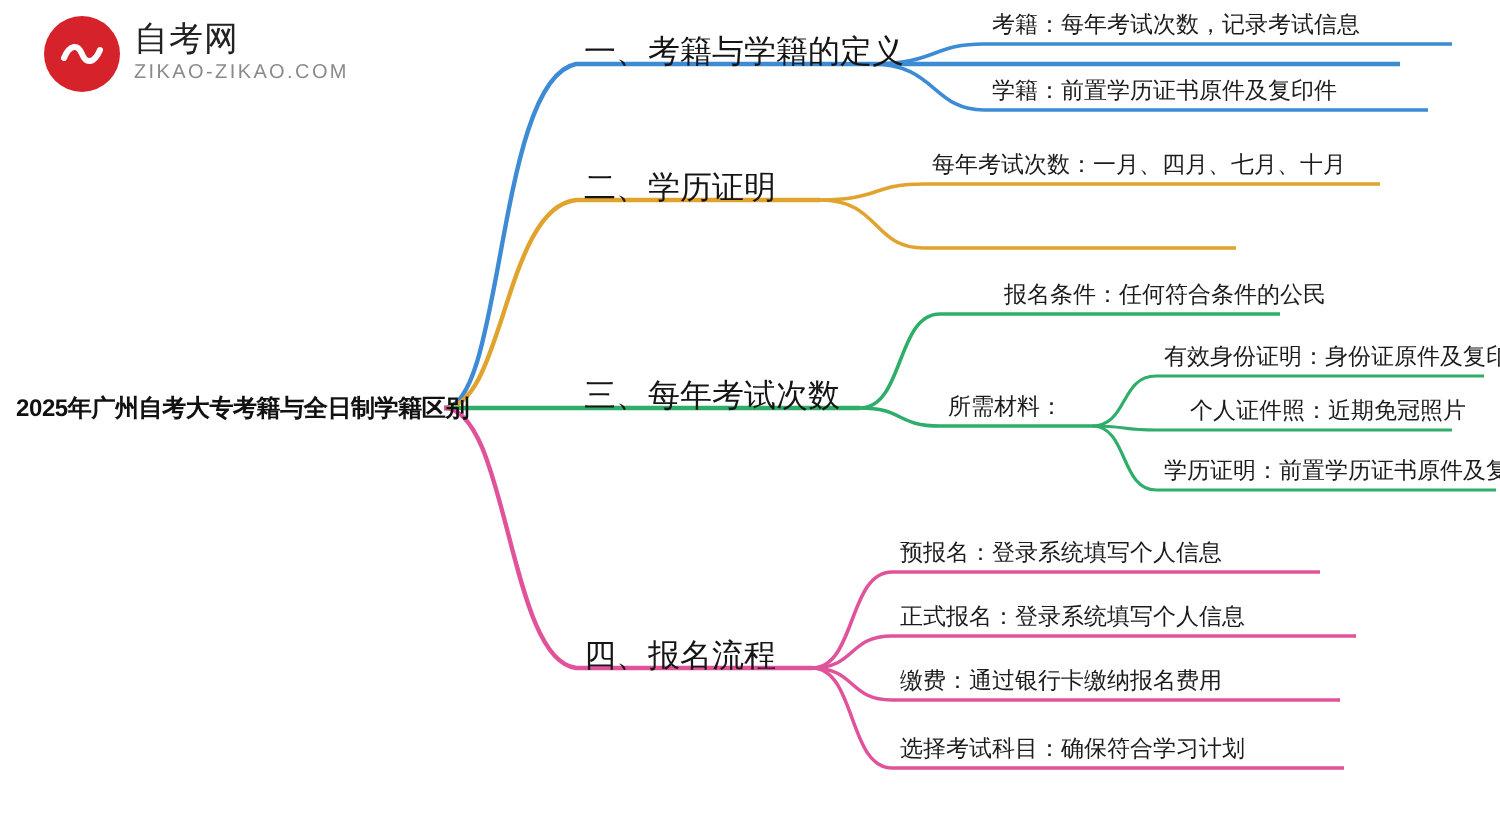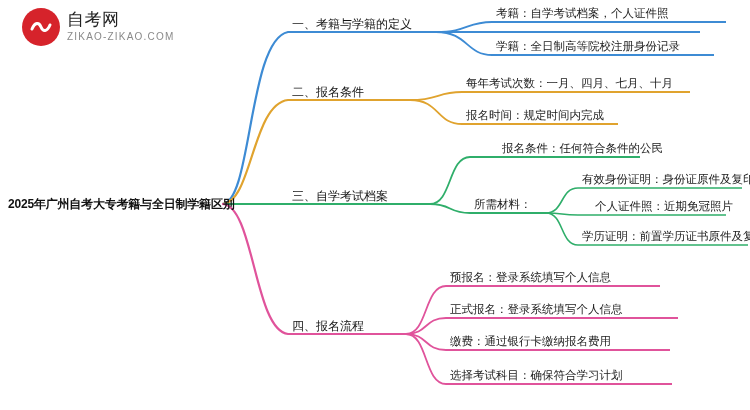--- a/index.html
+++ b/index.html
@@ -67,21 +67,21 @@
     color: #1c1c1c;
     line-height: 1.2;
   }
   .root-node {
     font-size: 12px;
     color: #111;
     font-weight: bold;
     letter-spacing: -0.2px;
   }
   .branch-label {
-    font-size: 12px;
+    font-size: 16px;
     color: #151515;
     padding-bottom: 3px;
   }
   .leaf-label {
     font-size: 11.5px;
     color: #1c1c1c;
     padding-bottom: 3px;
   }
 </style>
 </head>
@@ -122,28 +122,27 @@
     </div>
     <div class="logo-text">
       <span class="logo-title">自考网</span>
       <span class="logo-sub">ZIKAO-ZIKAO.COM</span>
     </div>
   </div>
 
   <div class="node root-node" style="left:8px; top:197px;">2025年广州自考大专考籍与全日制学籍区别</div>
 
   <div class="node branch-label" style="left:292px; top:17px;">一、考籍与学籍的定义</div>
-  <div class="node leaf-label" style="left:496px; top:7px;">考籍：自学考试档案，个人证件照</div>
-  <div class="node leaf-label" style="left:496px; top:40px;">学籍：全日制高等院校注册身份记录</div>
+  <div class="node leaf-label" style="left:496px; top:7px;">考籍：每年考试次数，记录考试信息</div>
+  <div class="node leaf-label" style="left:496px; top:40px;">学籍：前置学历证书原件及复印件</div>
 
-  <div class="node branch-label" style="left:292px; top:85px;">二、报名条件</div>
+  <div class="node branch-label" style="left:292px; top:85px;">二、学历证明</div>
   <div class="node leaf-label" style="left:466px; top:77px;">每年考试次数：一月、四月、七月、十月</div>
-  <div class="node leaf-label" style="left:466px; top:109px;">报名时间：规定时间内完成</div>
 
-  <div class="node branch-label" style="left:292px; top:189px;">三、自学考试档案</div>
+  <div class="node branch-label" style="left:292px; top:189px;">三、每年考试次数</div>
   <div class="node leaf-label" style="left:474px; top:142px;margin-left:28px;">报名条件：任何符合条件的公民</div>
   <div class="node leaf-label" style="left:474px; top:198px;">所需材料：</div>
   <div class="node leaf-label" style="left:582px; top:173px;">有效身份证明：身份证原件及复印件</div>
   <div class="node leaf-label" style="left:582px; top:200px;margin-left:13px;">个人证件照：近期免冠照片</div>
   <div class="node leaf-label" style="left:582px; top:230px;">学历证明：前置学历证书原件及复印件</div>
 
   <div class="node branch-label" style="left:292px; top:319px;">四、报名流程</div>
   <div class="node leaf-label" style="left:450px; top:271px;">预报名：登录系统填写个人信息</div>
   <div class="node leaf-label" style="left:450px; top:303px;">正式报名：登录系统填写个人信息</div>
   <div class="node leaf-label" style="left:450px; top:335px;">缴费：通过银行卡缴纳报名费用</div>

